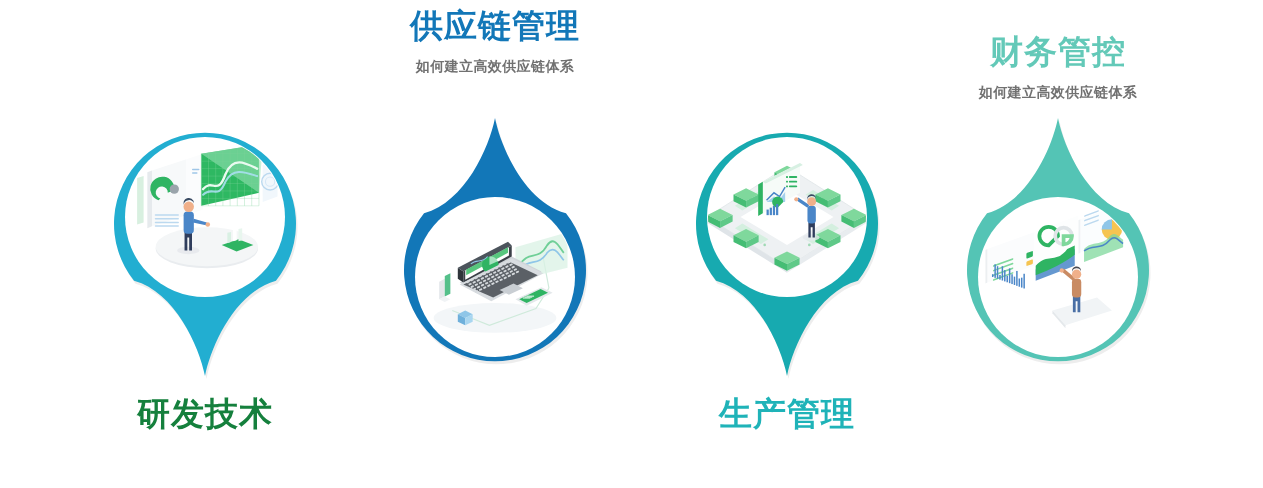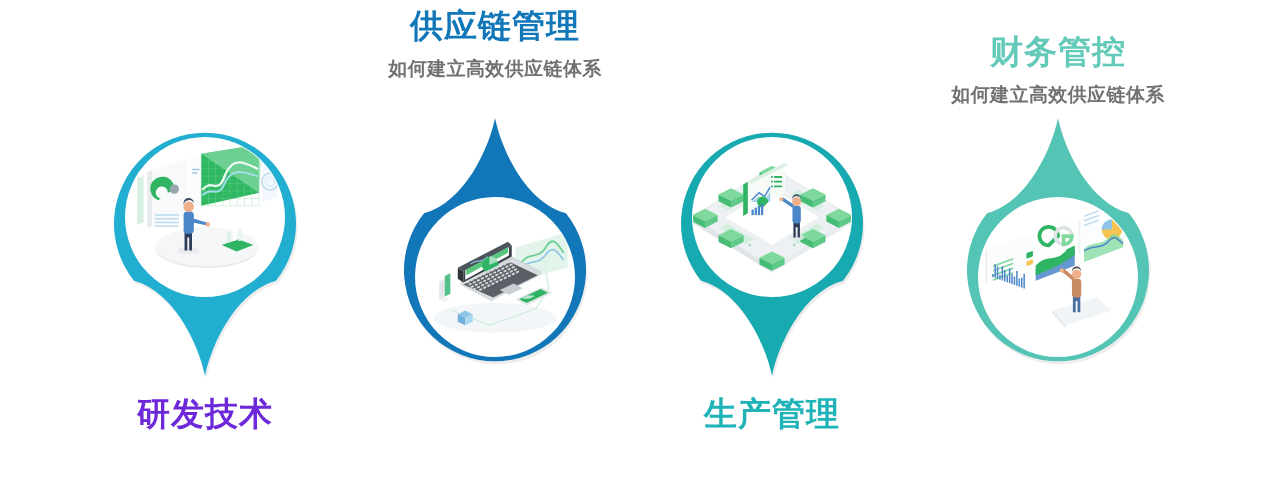--- a/index.html
+++ b/index.html
@@ -17,42 +17,42 @@
   
   .textblock { position:absolute; width:100%; text-align:center; }
   .title {
     font-size:33px;
     font-weight:bold;
     letter-spacing:1px;
     line-height:1.12;
     white-space:nowrap;
   }
   .subtitle {
-    font-size:19px;
+    font-size:14px;
     font-weight:bold;
     color:#717171;
     letter-spacing:.4px;
     line-height:1.2;
     white-space:nowrap;
     margin-top:13px;
   }
 
   
   .pinwrap { position:absolute; left:0; width:100%; }
   .pinwrap svg { display:block; margin:0 auto; overflow:visible; }
 
   .art { pointer-events:none; }
 </style>
 </head>
 <body>
 
 <div id="board">
     <div class="col" style="left: 0px; width: 410px;">
       <div class="textblock" style="top: 396px;">
-        <div class="title" style="color: #6d28d9;">研发技术</div>
+        <div class="title" style="color: #15803d;">研发技术</div>
       </div>
       <div class="pinwrap" style="top: 124px;">
         <svg width="182" height="252" viewBox="0 0 182 252">
           <defs>
             <clipPath id="clip0">
               <circle cx="91" cy="93" r="79"></circle>
             </clipPath>
           </defs>
           <path d="M 91 252
             C 85 222 61 168 20.019999999999996 156.7
@@ -229,21 +229,21 @@
               <path d="M-54 21 L-48 18 L-48 -4 L-54 -1 Z" fill="#54c08a"></path>
               <path d="M-60 24 L-54 27 L-48 24 L-54 21 Z" fill="#f0f3f5"></path>
               <path d="M-40 40 L-32 36 L-24 40 L-32 44 Z" fill="#8fc6e8"></path>
               <path d="M-40 40 L-32 44 L-32 52 L-40 48 Z" fill="#6fb0db"></path>
               <path d="M-32 44 L-24 40 L-24 48 L-32 52 Z" fill="#a9d6f0"></path>
             </g>
           </g>
         </svg>
       </div>
     </div>
-    <div class="col" style="left: 567px; width: 410px;">
+    <div class="col" style="left: 582px; width: 410px;">
       <div class="textblock" style="top: 396px;">
         <div class="title" style="color: rgb(31, 179, 184);">生产管理</div>
       </div>
       <div class="pinwrap" style="top: 124px;">
         <svg width="182" height="252" viewBox="0 0 182 252">
           <defs>
             <clipPath id="clip2">
               <circle cx="91" cy="93" r="79"></circle>
             </clipPath>
           </defs>

